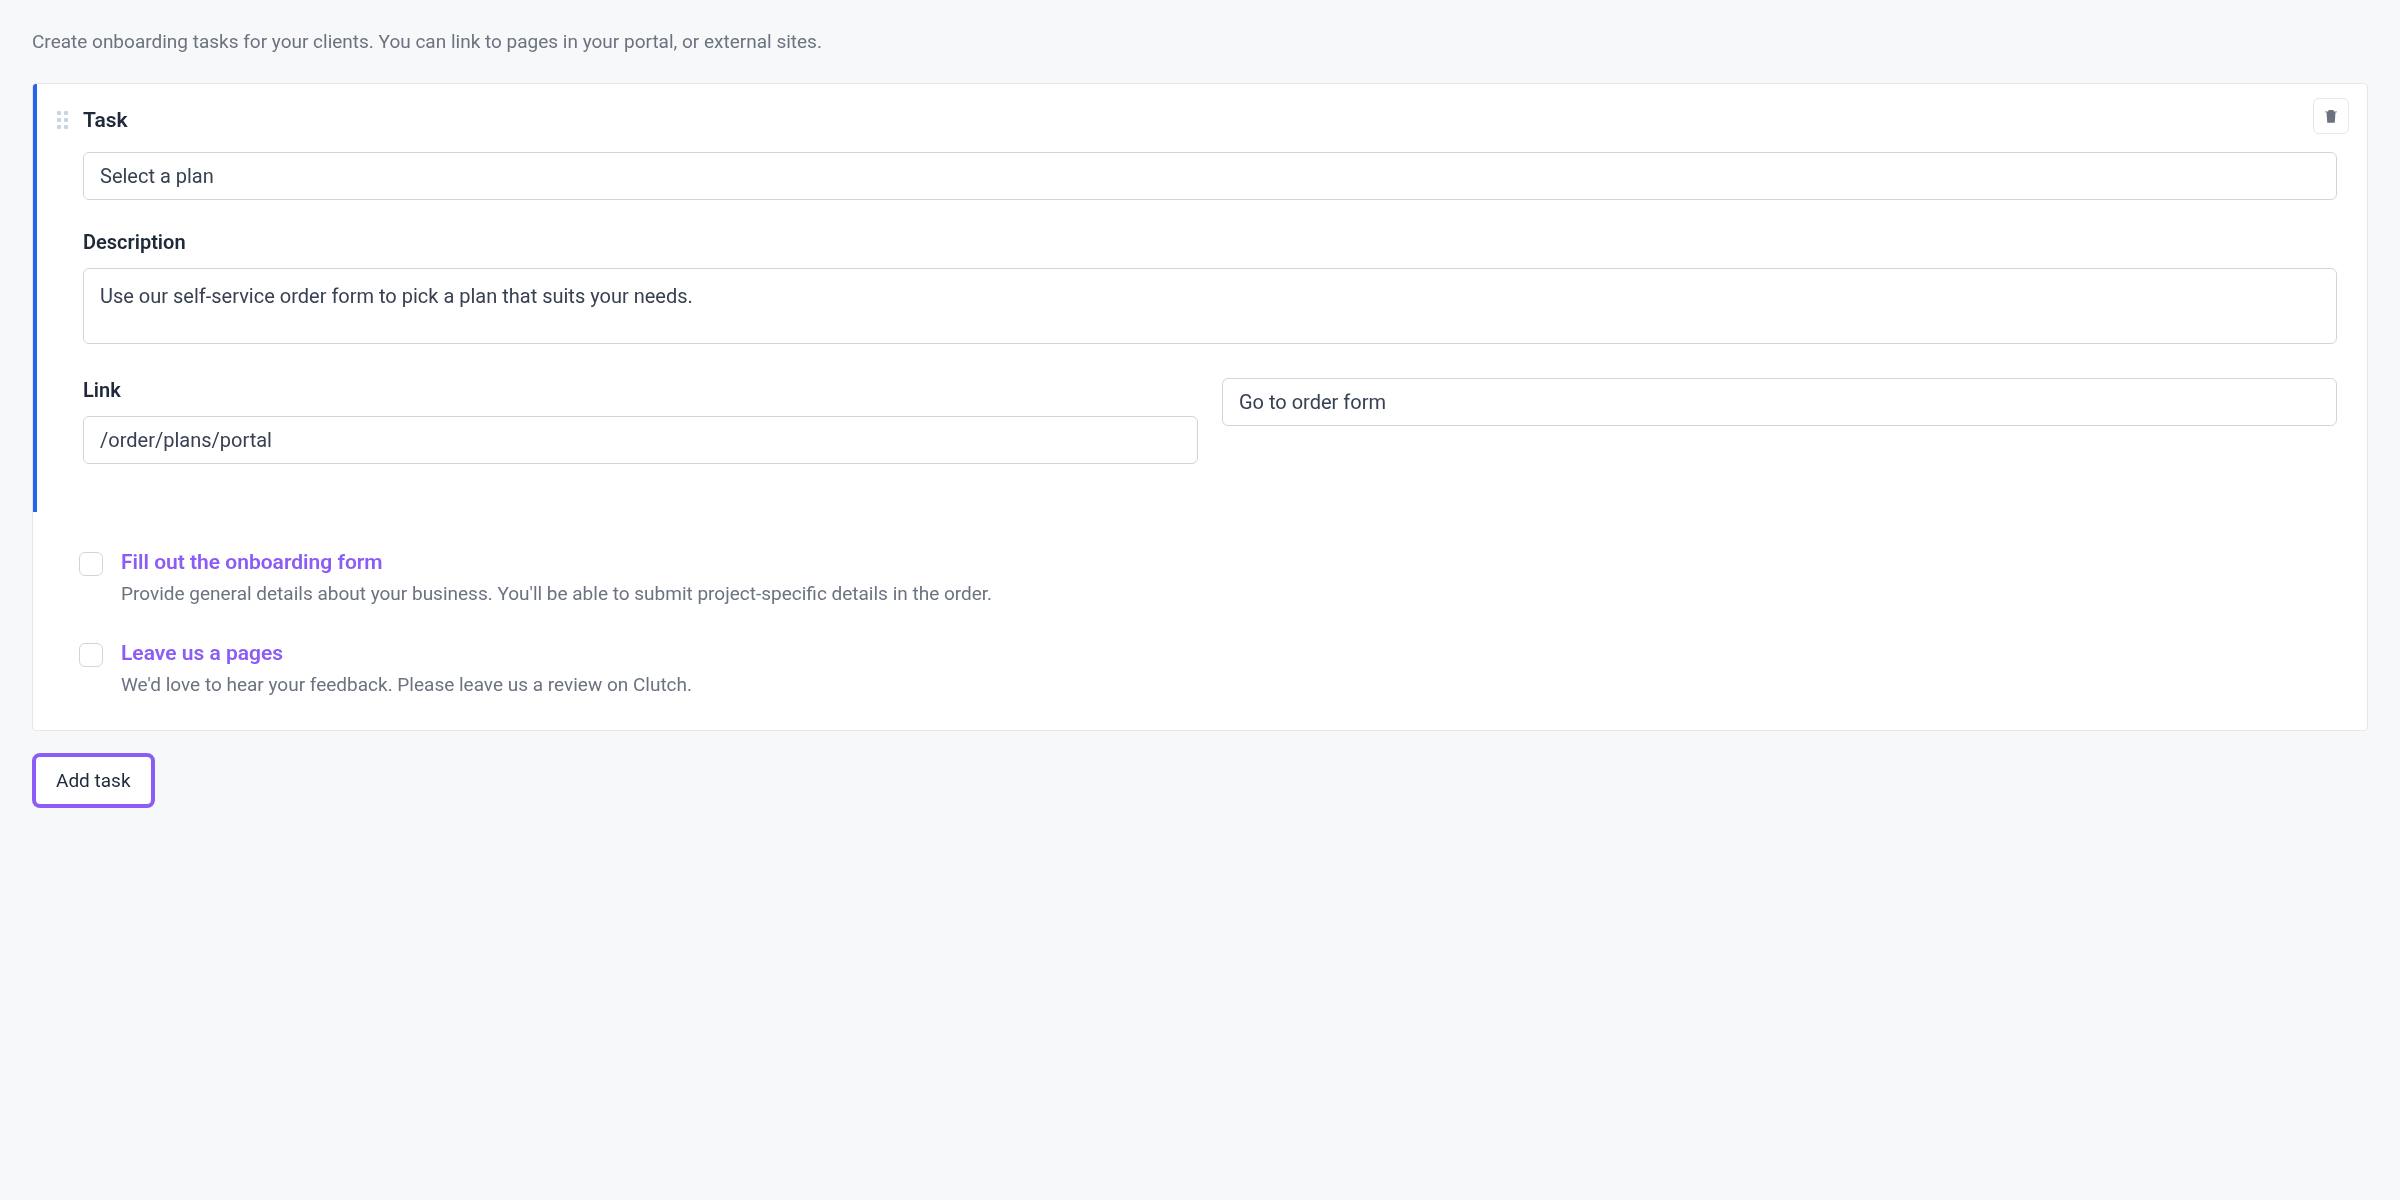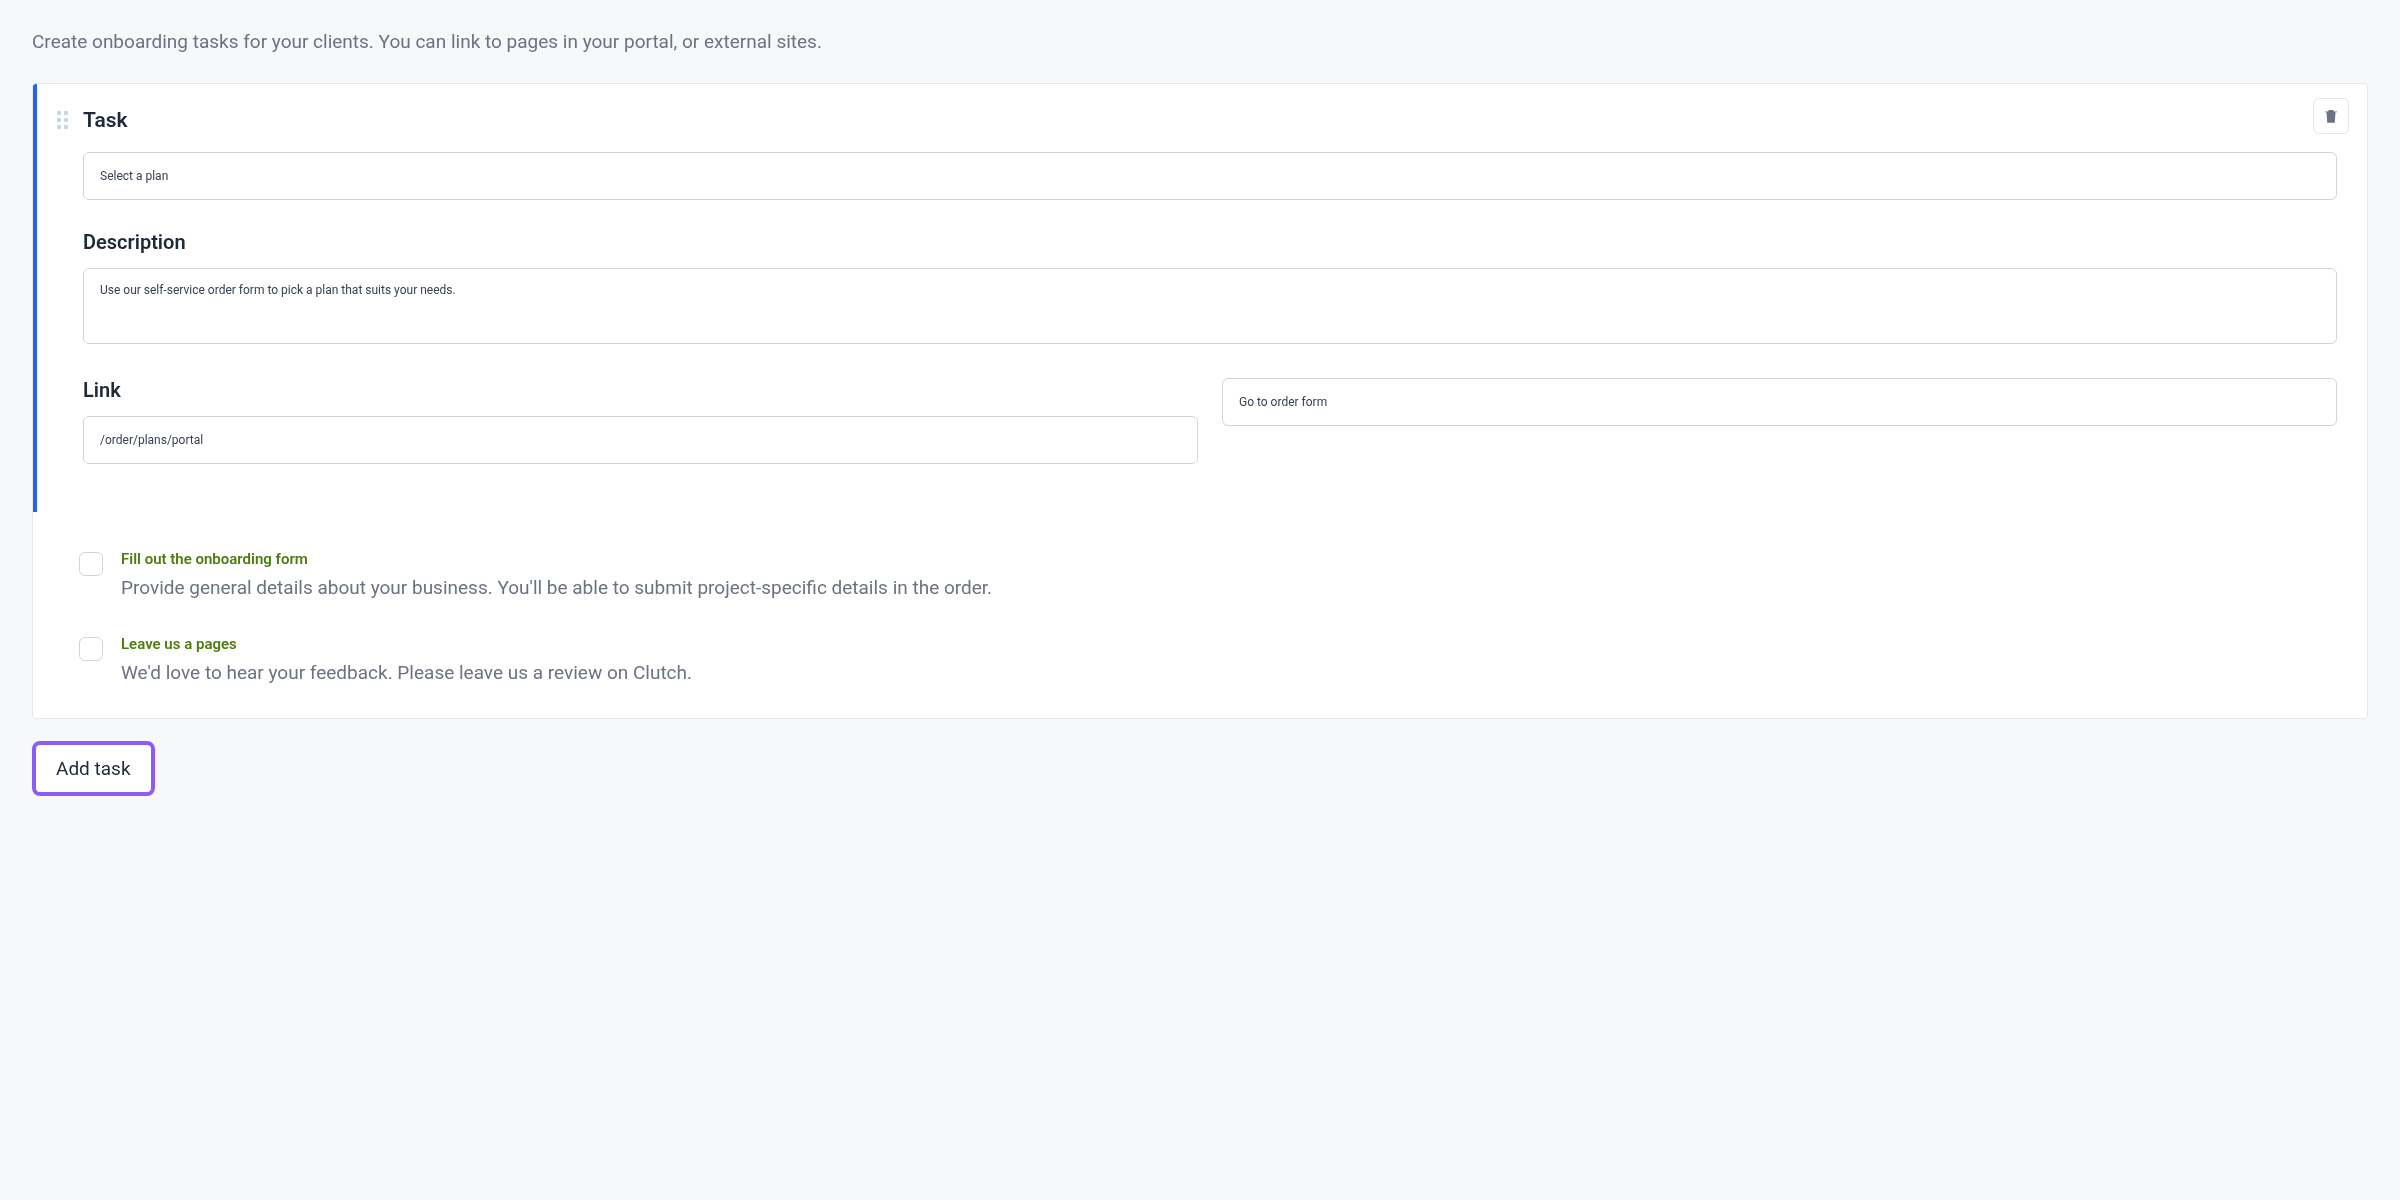--- a/index.html
+++ b/index.html
@@ -72,21 +72,21 @@
       font-weight: 600;
       color: #1e2a3a;
       margin-bottom: 14px;
       display: block;
     }
     .text-input, .textarea-input {
       width: 100%;
       border: 1px solid #d1d5db;
       border-radius: 6px;
       padding: 12px 16px;
-      font-size: 12px;
+      font-size: 20px;
       font-family: inherit;
       color: #374151;
       background: #fff;
     }
     .text-input { height: 48px; }
     .textarea-input {
       height: 76px;
       resize: none;
       line-height: 1.5;
     }
@@ -111,23 +111,23 @@
       width: 24px;
       height: 24px;
       border: 1.5px solid #d1d5db;
       border-radius: 6px;
       background: #fff;
       flex-shrink: 0;
       margin-top: 2px;
       cursor: pointer;
     }
     .task-item-title {
-      font-size: 15px;
+      font-size: 21px;
       font-weight: 600;
-      color: #4d7c0f;
+      color: #8b5cf6;
       margin-bottom: 8px;
     }
     .task-item-desc {
       font-size: 19px;
       color: #6b7280;
     }
     .add-task-btn {
       margin-top: 22px;
       background: #fff;
       border: 4px solid #8b5cf6;

